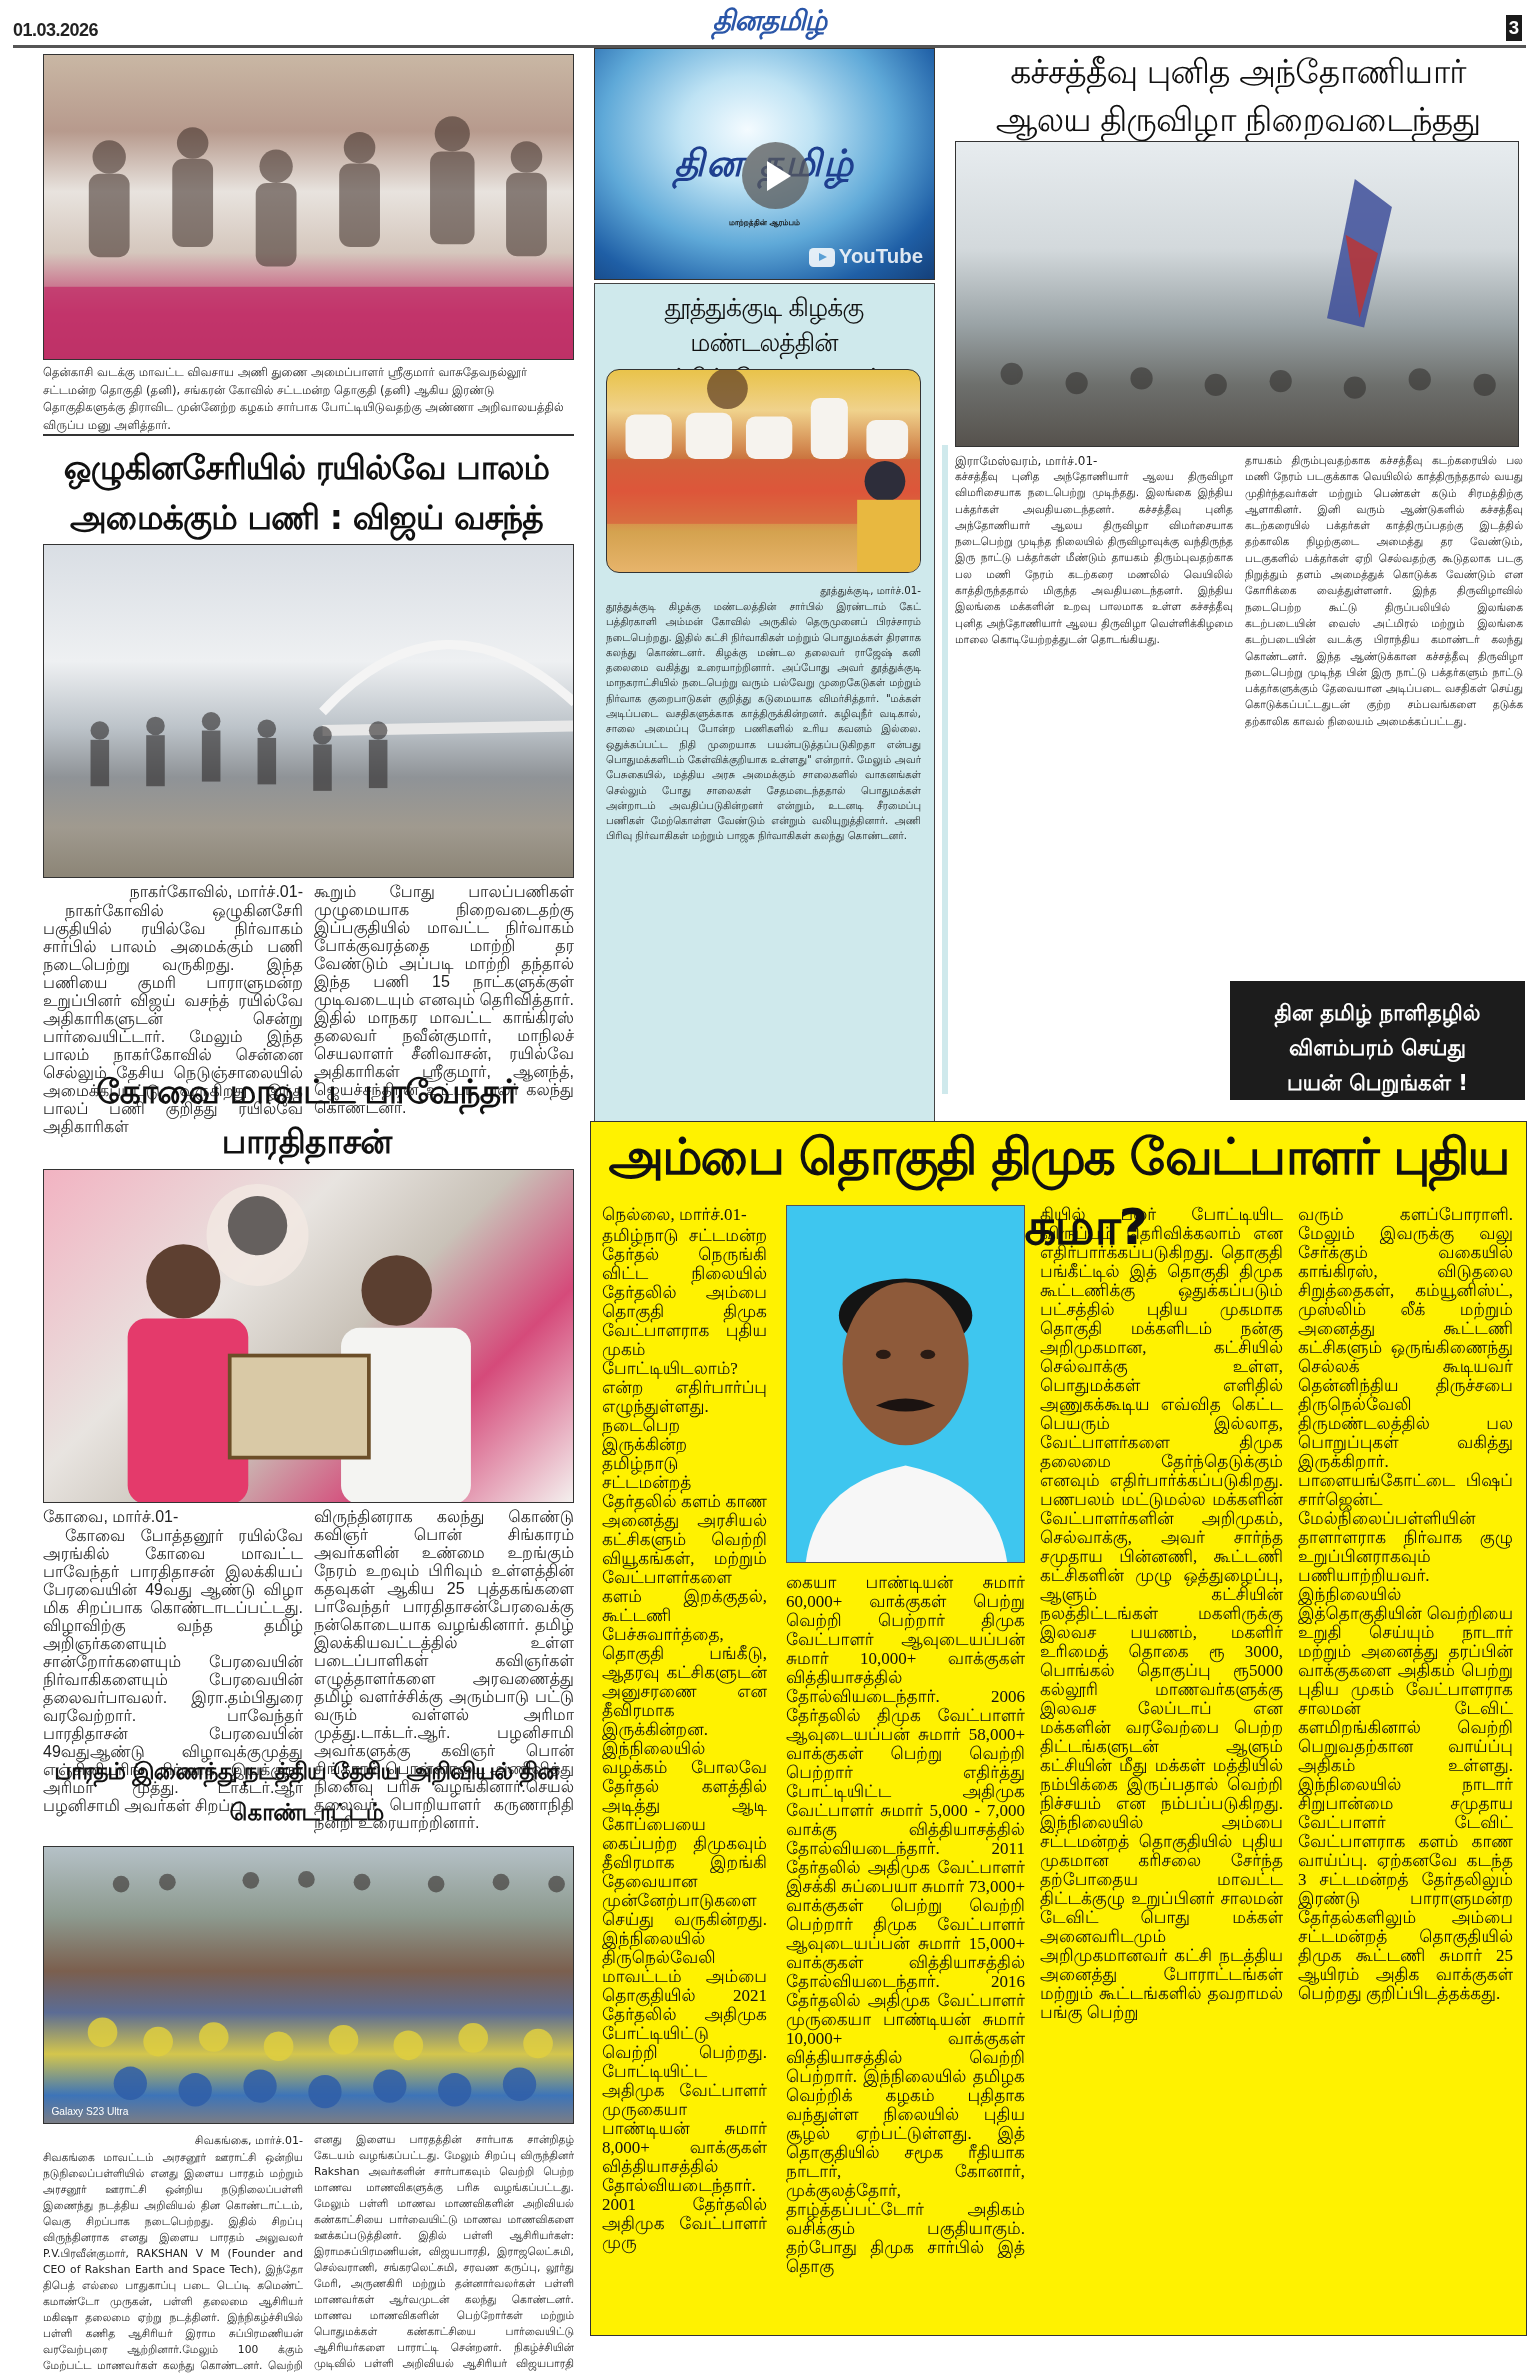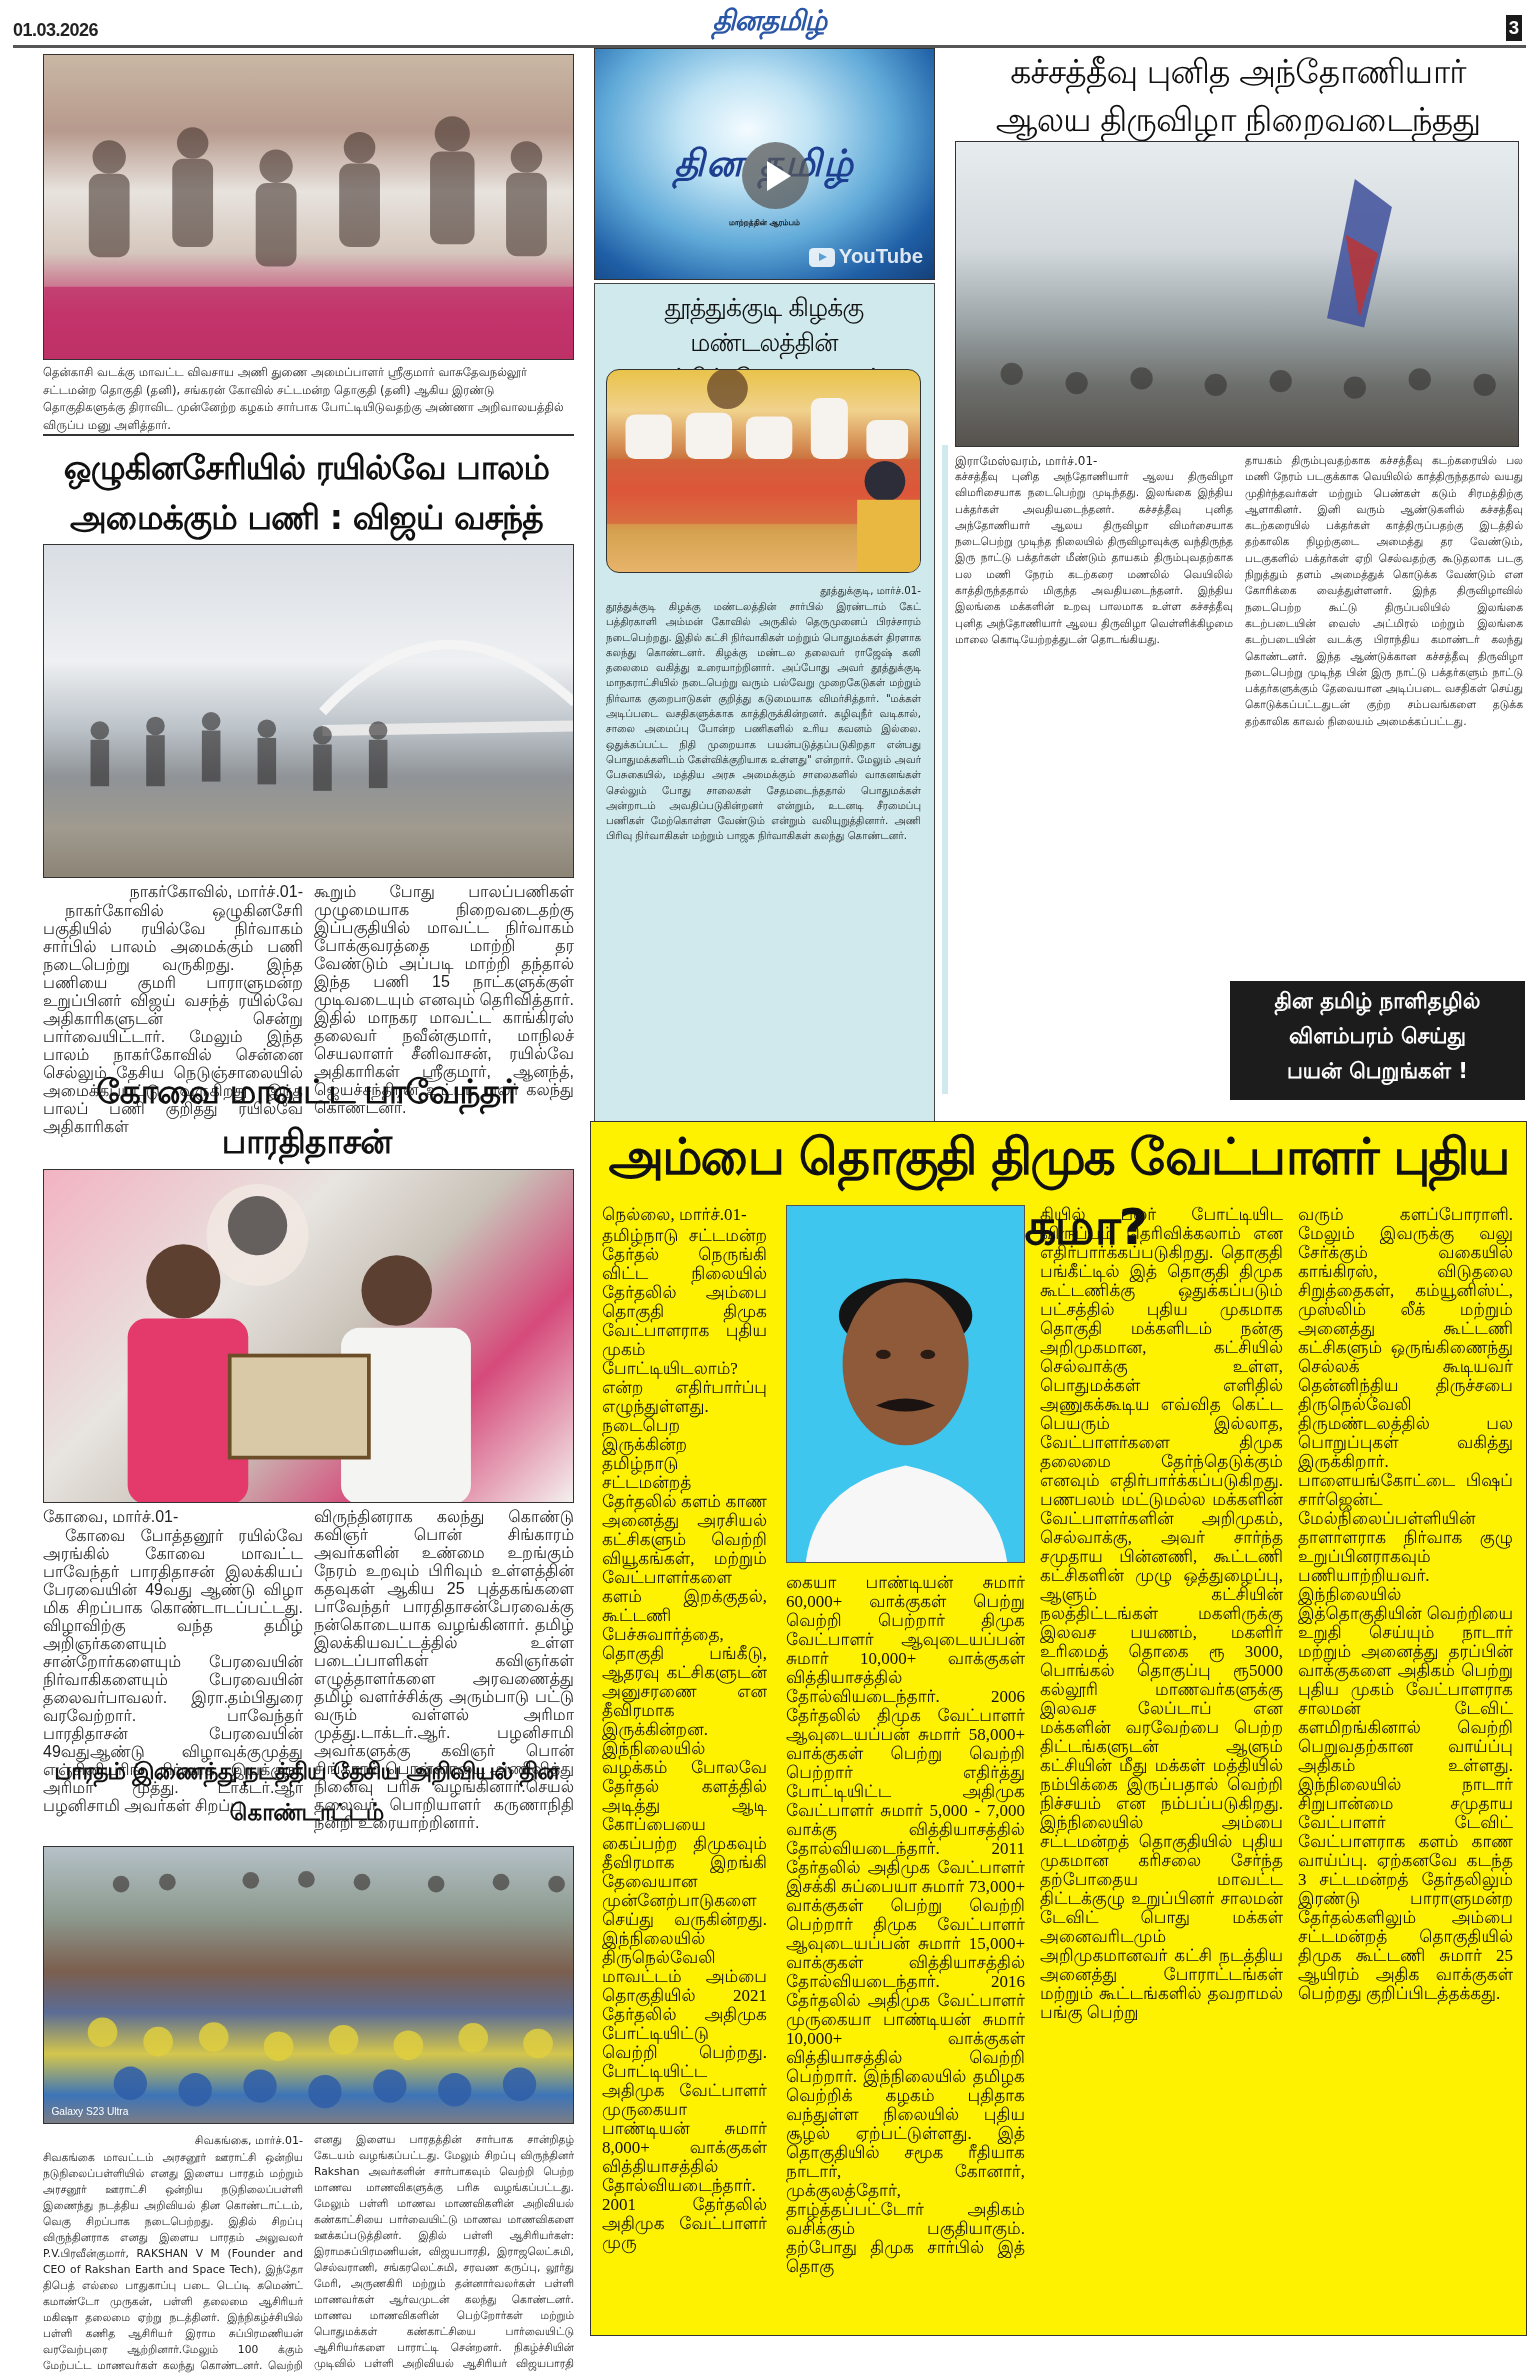--- a/index.html
+++ b/index.html
@@ -213,21 +213,21 @@
         <circle cx="570" cy="262" r="12"></circle>
     </g>
   </svg>
 </div>
 <div class="teal-box" style="left:942px;top:445px;width:5.6px;height:649px;border:none;background:#cfe9ec;"></div>
 <div class="body2" style="left:955px;top:453px;width:278px;font-family:'DejaVu Sans',sans-serif;font-size:12px;line-height:16.3px;text-align:left;">இராமேஸ்வரம், மார்ச்.01-</div>
 <div class="body2" style="left:955px;top:469px;width:278px;font-family:'DejaVu Sans',sans-serif;font-size:10.7px;line-height:16.3px;">கச்சத்தீவு புனித அந்தோணியார் ஆலய திருவிழா விமரிசையாக நடைபெற்று முடிந்தது. இலங்கை இந்திய பக்தர்கள் அவதியடைந்தனர். கச்சத்தீவு புனித அந்தோணியார் ஆலய திருவிழா விமர்சையாக நடைபெற்று முடிந்த நிலையில் திருவிழாவுக்கு வந்திருந்த இரு நாட்டு பக்தர்கள் மீண்டும் தாயகம் திரும்புவதற்காக பல மணி நேரம் கடற்கரை மணலில் வெயிலில் காத்திருந்ததால் மிகுந்த அவதியடைந்தனர். இந்திய இலங்கை மக்களின் உறவு பாலமாக உள்ள கச்சத்தீவு புனித அந்தோணியார் ஆலய திருவிழா வெள்ளிக்கிழமை மாலை கொடியேற்றத்துடன் தொடங்கியது.</div>
 <div class="body2" style="left:1245px;top:453px;width:278px;height:519px;overflow:hidden;font-family:'DejaVu Sans',sans-serif;font-size:10.7px;line-height:16.3px;">தாயகம் திரும்புவதற்காக கச்சத்தீவு கடற்கரையில் பல மணி நேரம் படகுக்காக வெயிலில் காத்திருந்ததால் வயது முதிர்ந்தவர்கள் மற்றும் பெண்கள் கடும் சிரமத்திற்கு ஆளாகினர். இனி வரும் ஆண்டுகளில் கச்சத்தீவு கடற்கரையில் பக்தர்கள் காத்திருப்பதற்கு இடத்தில் தற்காலிக நிழற்குடை அமைத்து தர வேண்டும், படகுகளில் பக்தர்கள் ஏறி செல்வதற்கு கூடுதலாக படகு நிறுத்தும் தளம் அமைத்துக் கொடுக்க வேண்டும் என கோரிக்கை வைத்துள்ளனர். இந்த திருவிழாவில் நடைபெற்ற கூட்டு திருப்பலியில் இலங்கை கடற்படையின் வைஸ் அட்மிரல் மற்றும் இலங்கை கடற்படையின் வடக்கு பிராந்திய கமாண்டர் கலந்து கொண்டனர். இந்த ஆண்டுக்கான கச்சத்தீவு திருவிழா நடைபெற்று முடிந்த பின் இரு நாட்டு பக்தர்களும் நாட்டு பக்தர்களுக்கும் தேவையான அடிப்படை வசதிகள் செய்து கொடுக்கப்பட்டதுடன் குற்ற சம்பவங்களை தடுக்க தற்காலிக காவல் நிலையம் அமைக்கப்பட்டது.</div>
 
 <div class="black-box" style="left:1230px;top:981px;width:295px;height:119px;">
-  <div style="font-size:21.3px;line-height:35px;margin-top:2px;">தின தமிழ் நாளிதழில்</div>
+  <div style="font-size:21.3px;line-height:35px;margin-top:14px;">தின தமிழ் நாளிதழில்</div>
   <div style="font-size:21.3px;line-height:35px;">விளம்பரம் செய்து</div>
   <div style="font-size:21.3px;line-height:35px;">பயன் பெறுங்கள் !</div>
 </div>
 
 <div class="yellow-box" style="left:590px;top:1121px;width:937px;height:1215px;">
   <div class="yellow-head">அம்பை தொகுதி திமுக வேட்பாளர் புதிய முகமா?</div>
   <div class="ycol" style="left:11px;top:83px;width:165px;">நெல்லை, மார்ச்.01-</div>
   <div class="ycol" style="left:11px;top:104px;width:165px;height:1104px;overflow:hidden;">தமிழ்நாடு சட்டமன்ற தேர்தல் நெருங்கி விட்ட நிலையில் தேர்தலில் அம்பை தொகுதி திமுக வேட்பாளராக புதிய முகம் போட்டியிடலாம்? என்ற எதிர்பார்ப்பு எழுந்துள்ளது. நடைபெற இருக்கின்ற தமிழ்நாடு சட்டமன்றத் தேர்தலில் களம் காண அனைத்து அரசியல் கட்சிகளும் வெற்றி வியூகங்கள், மற்றும் வேட்பாளர்களை களம் இறக்குதல், கூட்டணி பேச்சுவார்த்தை, தொகுதி பங்கீடு, ஆதரவு கட்சிகளுடன் அனுசரணை என தீவிரமாக இருக்கின்றன. இந்நிலையில் வழக்கம் போலவே தேர்தல் களத்தில் அடித்து ஆடி கோப்பையை கைப்பற்ற திமுகவும் தீவிரமாக இறங்கி தேவையான முன்னேற்பாடுகளை செய்து வருகின்றது. இந்நிலையில் திருநெல்வேலி மாவட்டம் அம்பை தொகுதியில் 2021 தேர்தலில் அதிமுக போட்டியிட்டு வெற்றி பெற்றது. போட்டியிட்ட அதிமுக வேட்பாளர் முருகையா பாண்டியன் சுமார் 8,000+ வாக்குகள் வித்தியாசத்தில் தோல்வியடைந்தார். 2001 தேர்தலில் அதிமுக வேட்பாளர் முரு</div>
 
   <div class="photo ph-portrait" style="left:195px;top:83px;width:239px;height:358px;border:1.9px solid #555;">

